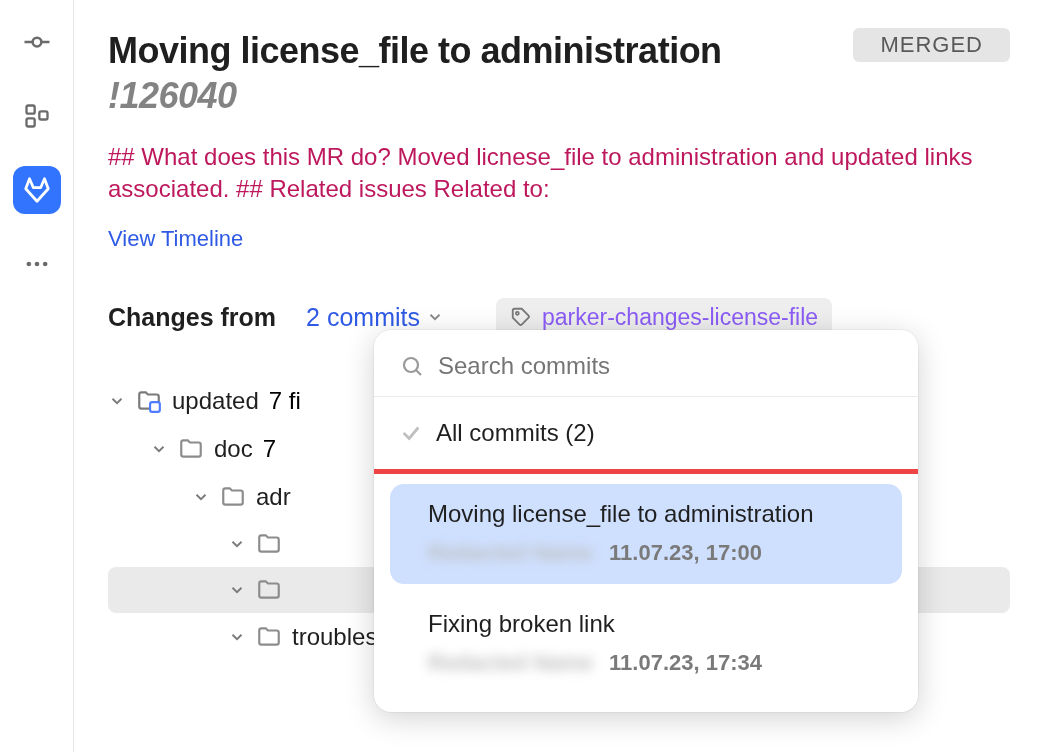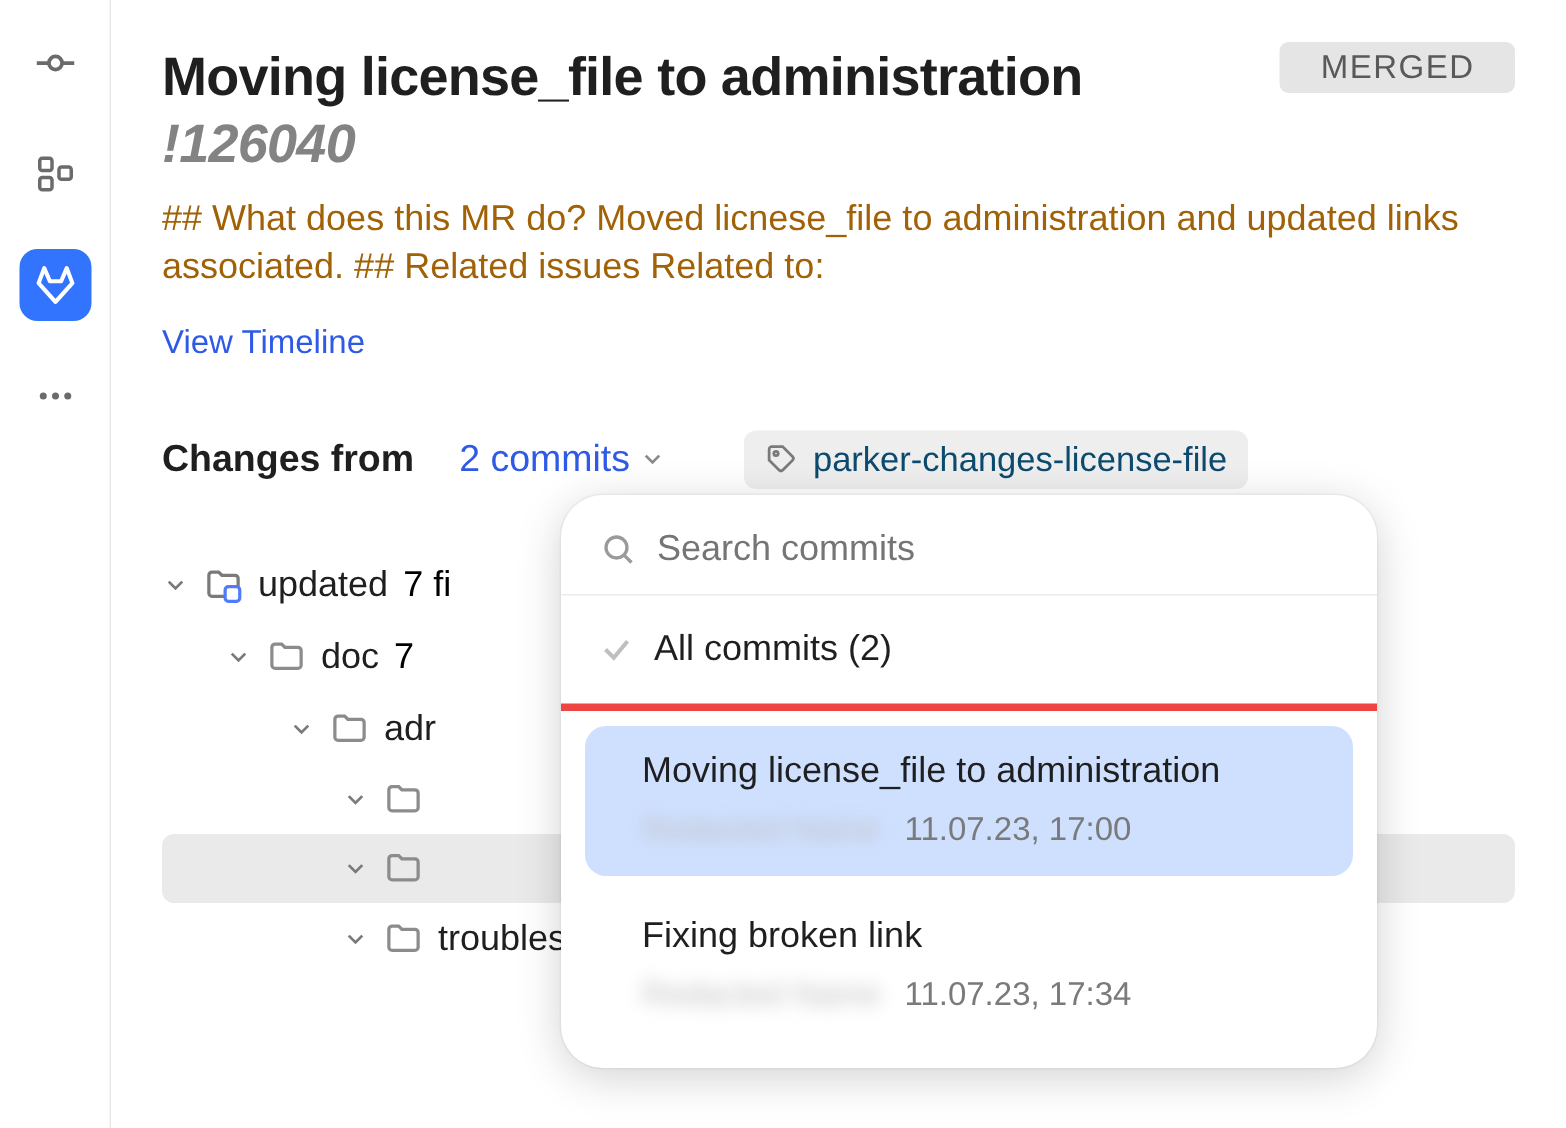--- a/index.html
+++ b/index.html
@@ -63,22 +63,22 @@
     font-size: 22px;
     font-weight: 500;
     letter-spacing: 1px;
     padding: 4px 27px;
     border-radius: 6px;
     flex-shrink: 0;
   }
   .desc {
     font-size: 24px;
     line-height: 1.35;
-    margin-top: 12px;
-    color: #a16207;
+    margin-top: 23px;
+    color: #be185d;
   }
   .timeline-link {
     color: #2f5ae5;
     font-size: 22px;
     margin-top: 20px;
     display: inline-block;
     cursor: pointer;
   }
   .changes-row {
     display: flex;
@@ -95,21 +95,21 @@
     gap: 6px;
     cursor: pointer;
   }
   .branch-pill {
     display: inline-flex;
     align-items: center;
     gap: 10px;
     background: #eeeeee;
     border-radius: 8px;
     padding: 6px 14px;
-    color: #0c4a6e;
+    color: #8b5cf6;
     font-size: 23px;
     margin-left: 22px;
     cursor: pointer;
   }
   .tree {
     margin-top: 40px;
     font-size: 24px;
   }
   .tree-row {
     display: flex;
@@ -130,21 +130,21 @@
   .indent-1 { padding-left: 42px; }
   .indent-2 { padding-left: 84px; }
   .indent-3 { padding-left: 120px; }
   
   .dropdown {
     position: absolute;
     top: 330px;
     left: 300px;
     width: 544px;
     background: #fff;
-    border-radius: 28px;
+    border-radius: 17px;
     box-shadow: 0 6px 30px rgba(0,0,0,0.18), 0 0 0 1px rgba(0,0,0,0.04);
     padding: 8px 0 18px 0;
     z-index: 10;
   }
   .dd-search {
     display: flex;
     align-items: center;
     gap: 14px;
     padding: 14px 26px 16px 26px;
     border-bottom: 1px solid #ececec;
@@ -176,20 +176,21 @@
   }
   .dd-item.selected { background: #cfe0ff; }
   .dd-item-title { font-size: 24px; }
   .dd-item-meta {
     display: flex;
     align-items: center;
     gap: 16px;
     margin-top: 12px;
     font-size: 22px;
     color: #7a7a7a;
+    font-weight: bold;
   }
   .blurred {
     filter: blur(6px);
     color: #bdbdbd;
     user-select: none;
   }
 </style>
 </head>
 <body>
 

